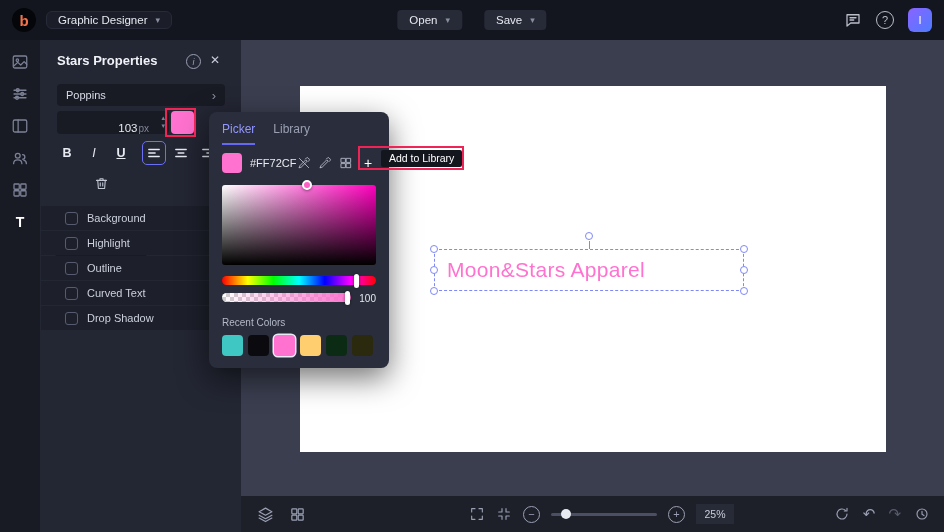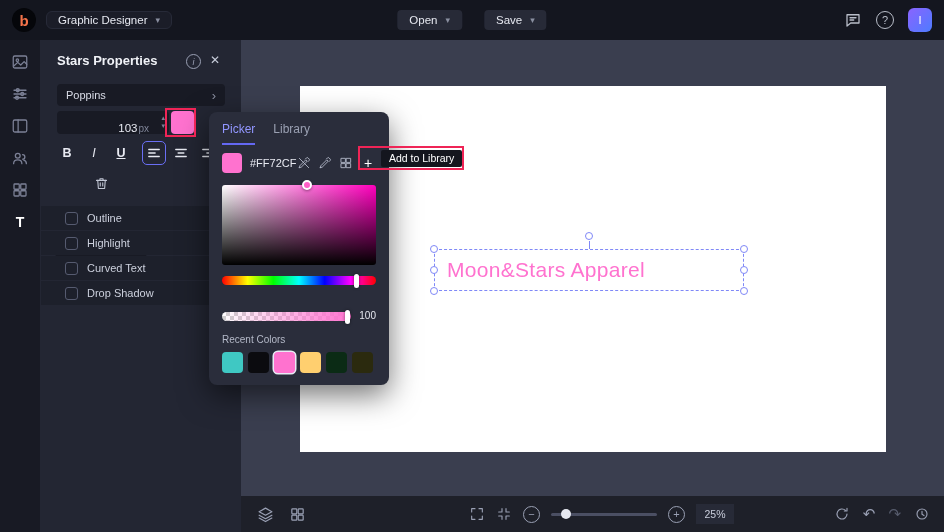--- a/index.html
+++ b/index.html
@@ -70,21 +70,21 @@
   .picker-ic { color:#b6bccb; margin-left:7px; display:flex; }
   .picker-ic.first { margin-left:auto; }
   .plusbtn { margin-left:7px; font-size:14px; color:#ffffff; width:16px; text-align:center; }
   .sat { position:relative; margin-top:12px; width:154px; height:80px; border-radius:3px;
          background:linear-gradient(to top,#000,rgba(0,0,0,0)), linear-gradient(to right,#fff,#ff00bd); }
   .sat-cursor { position:absolute; left:52%; top:-5px; width:10px; height:10px; border:2px solid #fff; border-radius:50%; background:#ff5ec6; box-shadow:0 1px 3px rgba(0,0,0,.4); }
   .hue { position:relative; margin-top:11px; width:154px; height:9px; border-radius:5px;
          background:linear-gradient(to right,#f00,#ff0,#0f0,#0ff,#00f,#f0f,#f00); }
   .slider-thumb { position:absolute; top:-2.5px; width:5px; height:14px; border-radius:2.5px; background:#fff; box-shadow:0 0 3px rgba(0,0,0,.5); }
   .hue .slider-thumb { left:86%; }
-  .oprow { display:flex; align-items:flex-end; margin-top:25px; gap:8px; }
+  .oprow { display:flex; align-items:flex-start; margin-top:8px; gap:8px; }
   .opacity { position:relative; width:132px; height:9px; border-radius:5px;
              background-image:linear-gradient(to right, rgba(255,114,207,0), #ff72cf), repeating-conic-gradient(#cfcfcf 0 25%, #fff 0 50%);
              background-size:100% 100%, 8px 8px; }
   .opacity .slider-thumb { left:calc(100% - 6px); }
   .op-val { font-size:10px; color:#e6e8f0; }
   .recent-title { margin-top:13px; font-size:10px; color:#b4b9c8; }
   .recents { display:flex; gap:5px; margin-top:7px; }
   .rsw { width:21px; height:21px; border-radius:4px; }
   .rsw.selected { box-shadow:0 0 0 1.5px #e8ebf5; }
 
@@ -255,25 +255,29 @@
           </svg>
       </div>
       <div class="options-btn">
           <span>Options</span>
         </div>
     </div>
 
     <div class="chk-list">
       <div class="chk-row">
         <div class="chk-box"></div>
-        <span class="chk-label">Outline</span>
+        <span class="chk-label">Background</span>
       </div>
       <div class="chk-row">
         <div class="chk-box"></div>
         <span class="chk-label">Highlight</span>
+      </div>
+      <div class="chk-row">
+        <div class="chk-box"></div>
+        <span class="chk-label">Outline</span>
       </div>
       <div class="chk-row">
         <div class="chk-box"></div>
         <span class="chk-label">Curved Text</span>
       </div>
       <div class="chk-row">
         <div class="chk-box"></div>
         <span class="chk-label">Drop Shadow</span>
       </div>
     </div>

